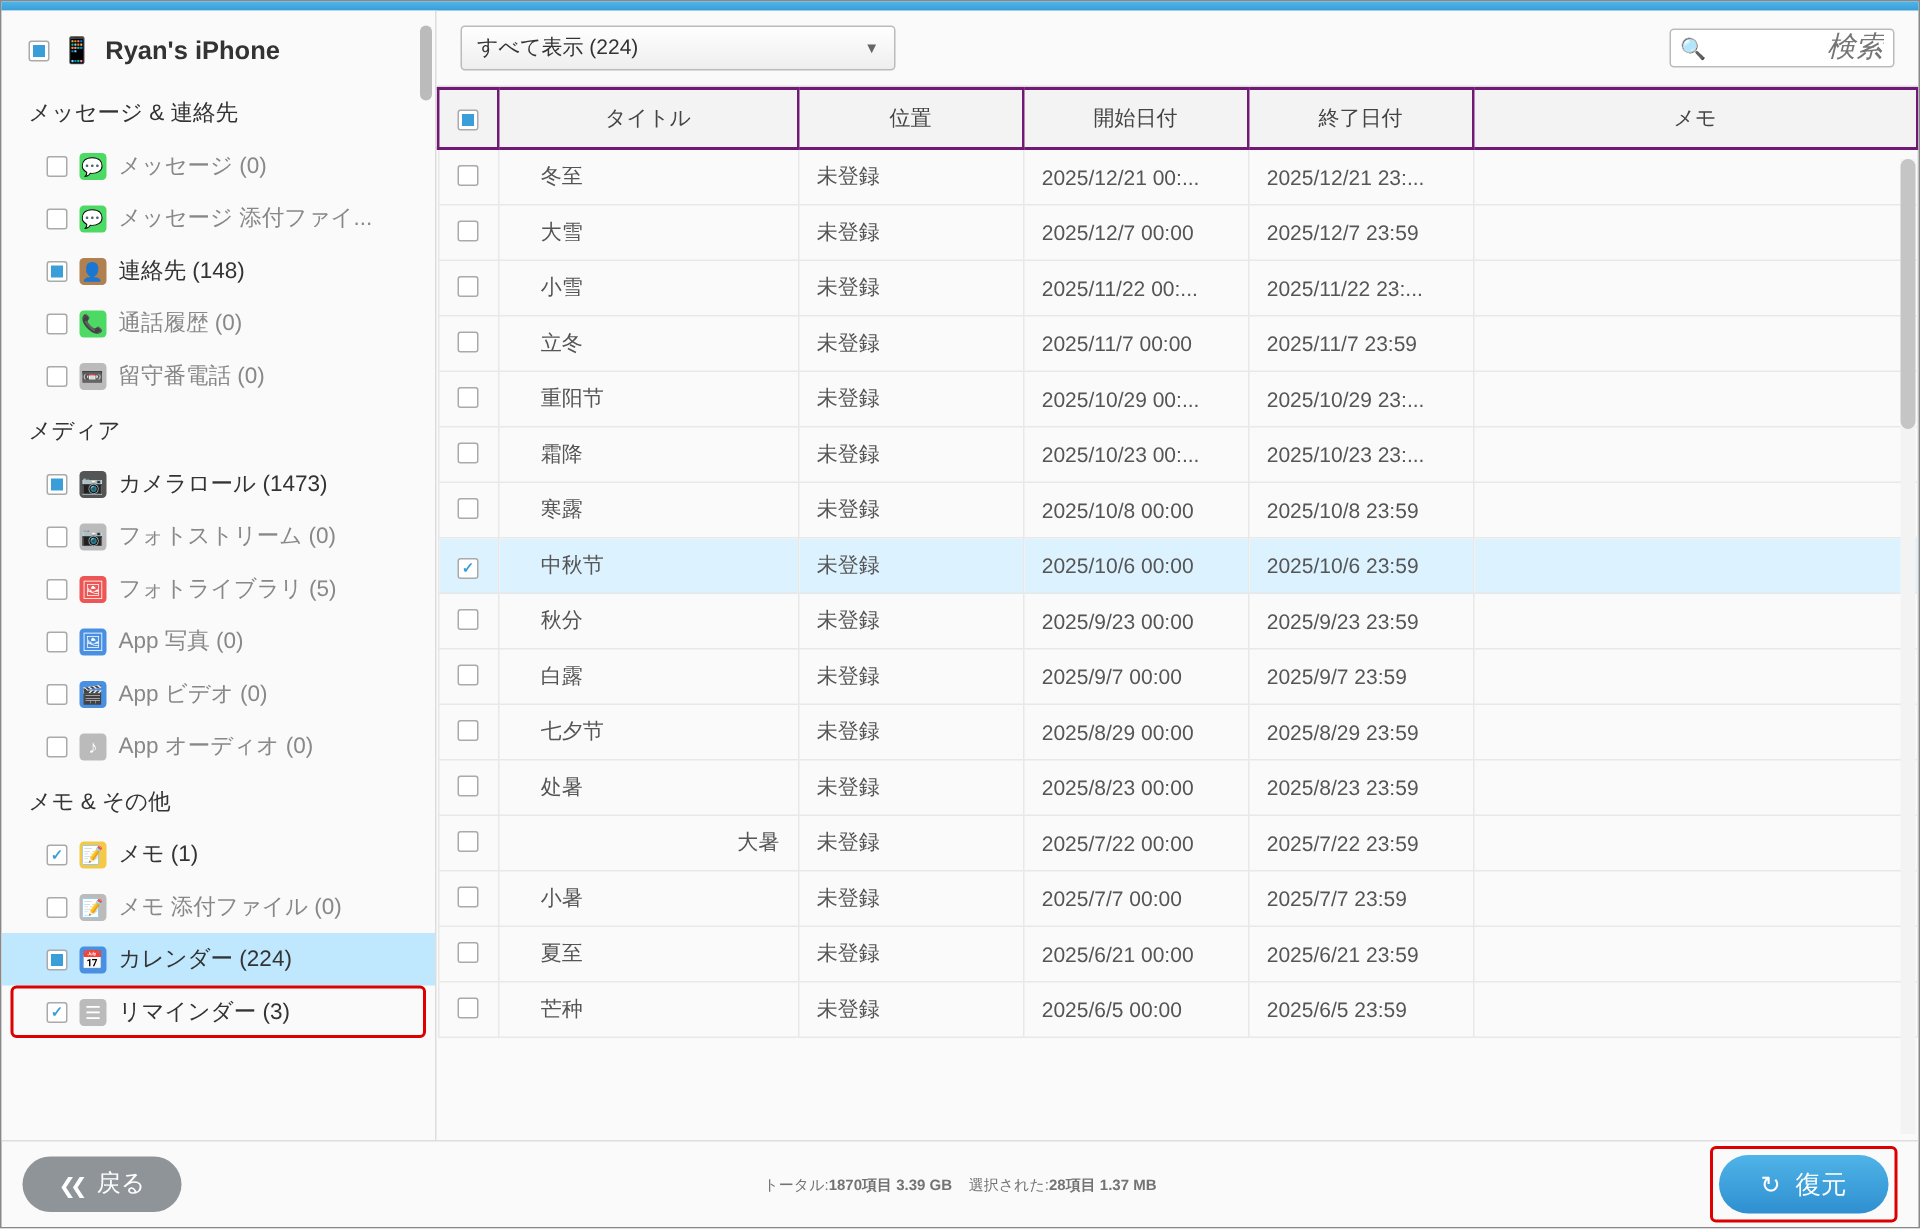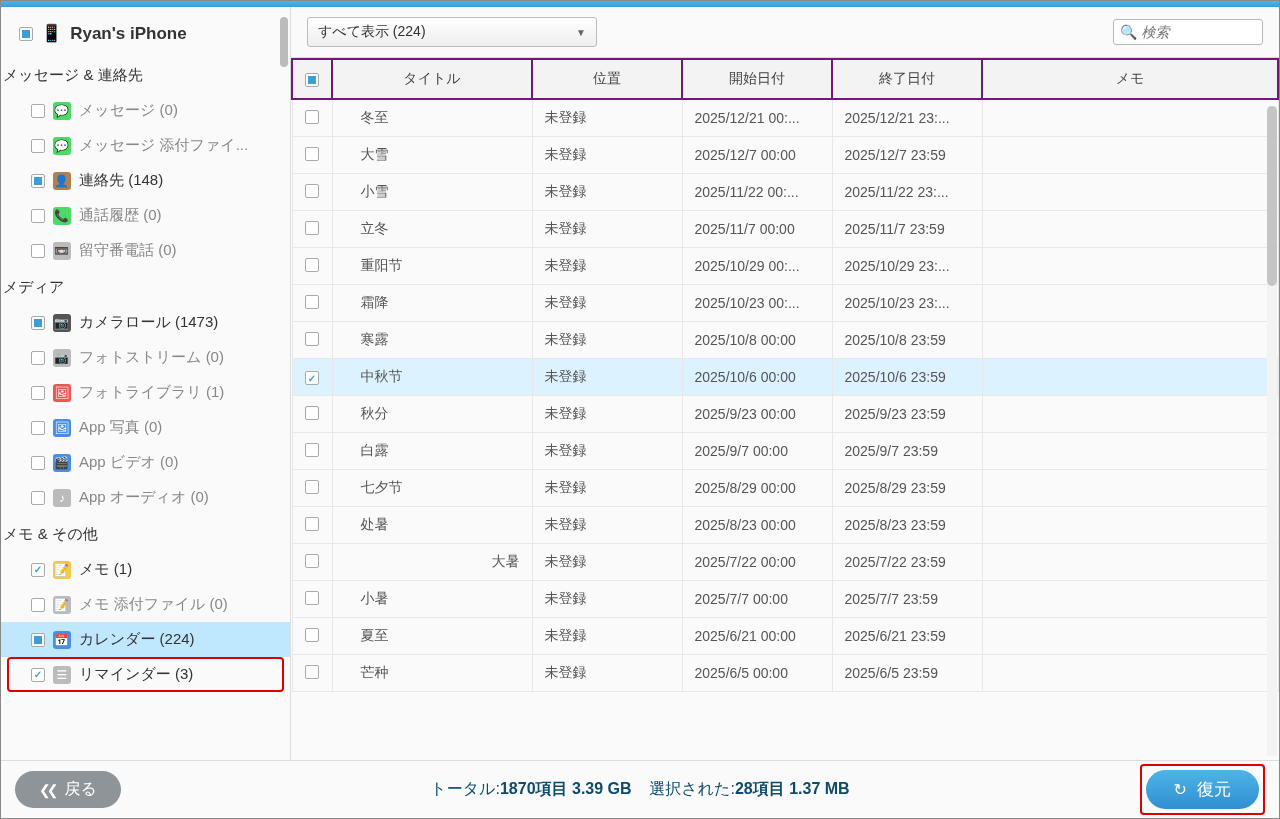--- a/index.html
+++ b/index.html
@@ -6,58 +6,58 @@
 body { background: #f0f0f0; width: 1280px; height: 819px; overflow: hidden; font-size: 14px; color: #333; }
 .window { width: 100%; height: 100%; display: flex; flex-direction: column; background: #fafafa; border: 1px solid #888; }
 .titlebar { height: 6px; background: linear-gradient(#4fb4e8, #3a9fd8); }
 .main { flex: 1; display: flex; overflow: hidden; }
 .sidebar { width: 290px; background: #fafafa; overflow-y: auto; border-right: 1px solid #ddd; position: relative; padding-top: 10px; }
 .sidebar-scrollbar { position: absolute; right: 2px; top: 10px; bottom: 10px; width: 8px; }
 .sidebar-thumb { position: absolute; top: 0; width: 8px; height: 50px; background: #bbb; border-radius: 4px; }
 .device-header { display: flex; align-items: center; padding: 6px 12px 12px 18px; font-size: 17px; font-weight: bold; color: #333; }
 .device-header .chk { margin-right: 8px; }
 .device-header .dev-icon { margin-right: 8px; }
-.section-label { padding: 10px 14px 8px 2px; font-size: 15px; color: #333; }
+.section-label { padding: 10px 14px 8px 18px; font-size: 15px; color: #333; }
 .sidebar-item { display: flex; align-items: center; padding: 8px 10px 8px 30px; cursor: pointer; color: #888; font-size: 15px; gap: 8px; }
 .sidebar-item.active-data { color: #333; }
 .sidebar-item.selected { background: #bfe8ff; color: #333; }
 .sidebar-item.highlight-box { border: 2px solid #d00; border-radius: 4px; margin: 0 6px; padding: 6px 2px 6px 22px; }
 .chk { width: 14px; height: 14px; border: 1px solid #aaa; background: #fff; display: inline-flex; align-items: center; justify-content: center; font-size: 10px; color: #3a9fd8; border-radius: 2px; flex-shrink: 0; }
 .chk.partial::after { content: ""; width: 8px; height: 8px; background: #3a9fd8; }
 .chk.checked::after { content: "✓"; color: #3a9fd8; font-weight: bold; }
 .cat-icon { width: 18px; height: 18px; display: inline-flex; align-items: center; justify-content: center; font-size: 12px; border-radius: 3px; flex-shrink: 0; background: #ccc; color: #fff; }
 .cat-icon.green { background: #4cd964; }
 .cat-icon.brown { background: #b08050; }
 .cat-icon.dark { background: #555; }
 .cat-icon.blue { background: #4a90e2; }
 .cat-icon.yellow { background: #f5c945; }
 .cat-icon.grey { background: #bbb; }
 .cat-icon.red { background: #e55; }
 .content { flex: 1; display: flex; flex-direction: column; overflow: hidden; }
 .toolbar { display: flex; align-items: center; padding: 10px 16px; gap: 12px; }
 .filter-select { width: 290px; height: 30px; border: 1px solid #bbb; background: linear-gradient(#fff,#eee); border-radius: 3px; display: flex; align-items: center; padding: 0 10px; justify-content: space-between; cursor: pointer; gap: 28px; }
 .filter-select .arrow { font-size: 10px; color: #666; }
 .search-box { margin-left: auto; width: 150px; height: 26px; border: 1px solid #bbb; border-radius: 3px; display: flex; align-items: center; padding: 0 6px; background: #fff; color: #999; gap: 4px; }
-.search-box input { border: none; outline: none; width: 100%; font-size: 14px; background: transparent; font-style: italic; }
+.search-box input { border: none; outline: none; width: 100%; font-size: 19px; background: transparent; font-style: italic; text-align: right; }
 .table-wrap { flex: 1; overflow: hidden; border-top: 1px solid #ddd; position: relative; }
 .tbl { width: 100%; border-collapse: collapse; table-layout: fixed; }
 .tbl th { background: #f3f3f3; border: 2px solid #701a75; padding: 10px 8px; font-weight: normal; color: #444; text-align: center; position: sticky; top: 0; }
 .tbl td { border: 1px solid #e8e8e8; padding: 9px 12px; color: #555; white-space: nowrap; overflow: hidden; text-overflow: ellipsis; }
 .tbl tr.row-selected td { background: #ddf2ff; }
 .col-chk { width: 40px; text-align: center; }
 .col-title { width: 200px; }
 .col-loc { width: 150px; text-align: left; font-family: Liberation Mono, monospace; }
 .col-start { width: 150px; }
 .col-end { width: 150px; }
 .table-scroll { position: absolute; right: 2px; top: 48px; bottom: 4px; width: 10px; background: #f3f3f3; }
 .table-thumb { position: absolute; top: 0; width: 10px; height: 180px; background: #c5c5c5; border-radius: 5px; }
 .footer { height: 58px; border-top: 1px solid #ddd; display: flex; align-items: center; padding: 0 14px; gap: 14px; position: relative; }
 .back-btn { background: #8f9498; color: #fff; border-radius: 20px; padding: 8px 24px; display: flex; align-items: center; gap: 10px; cursor: pointer; font-size: 16px; }
 .back-btn .arr { font-size: 14px; letter-spacing: -4px; }
-.stats { position: absolute; left: 50%; transform: translateX(-50%); color: #0c4a6e; font-size: 16px; }
+.stats { position: absolute; left: 50%; transform: translateX(-50%); color: #737373; font-size: 10px; }
 .restore-wrap { margin-left: auto; border: 2px solid #d00; border-radius: 4px; padding: 4px; }
 .restore-btn { background: linear-gradient(#4fb4e8,#2f8fd0); color: #fff; border-radius: 20px; padding: 8px 28px; display: flex; align-items: center; gap: 10px; cursor: pointer; font-size: 17px; }
 .restore-btn .ic { font-size: 16px; }
 </style>
 </head>
 <body>
 
 <div class="window">
   <div class="titlebar"></div>
   <div class="main">
@@ -106,21 +106,21 @@
             <span>カメラロール (1473)</span>
           </div>
           <div class="sidebar-item">
             <span class="chk "></span>
             <span class="cat-icon grey">📷</span>
             <span>フォトストリーム (0)</span>
           </div>
           <div class="sidebar-item">
             <span class="chk "></span>
             <span class="cat-icon red">🖼</span>
-            <span>フォトライブラリ (1)</span>
+            <span>フォトライブラリ (5)</span>
           </div>
           <div class="sidebar-item">
             <span class="chk "></span>
             <span class="cat-icon blue">🖼</span>
             <span>App 写真 (0)</span>
           </div>
           <div class="sidebar-item">
             <span class="chk "></span>
             <span class="cat-icon blue">🎬</span>
             <span>App ビデオ (0)</span>

